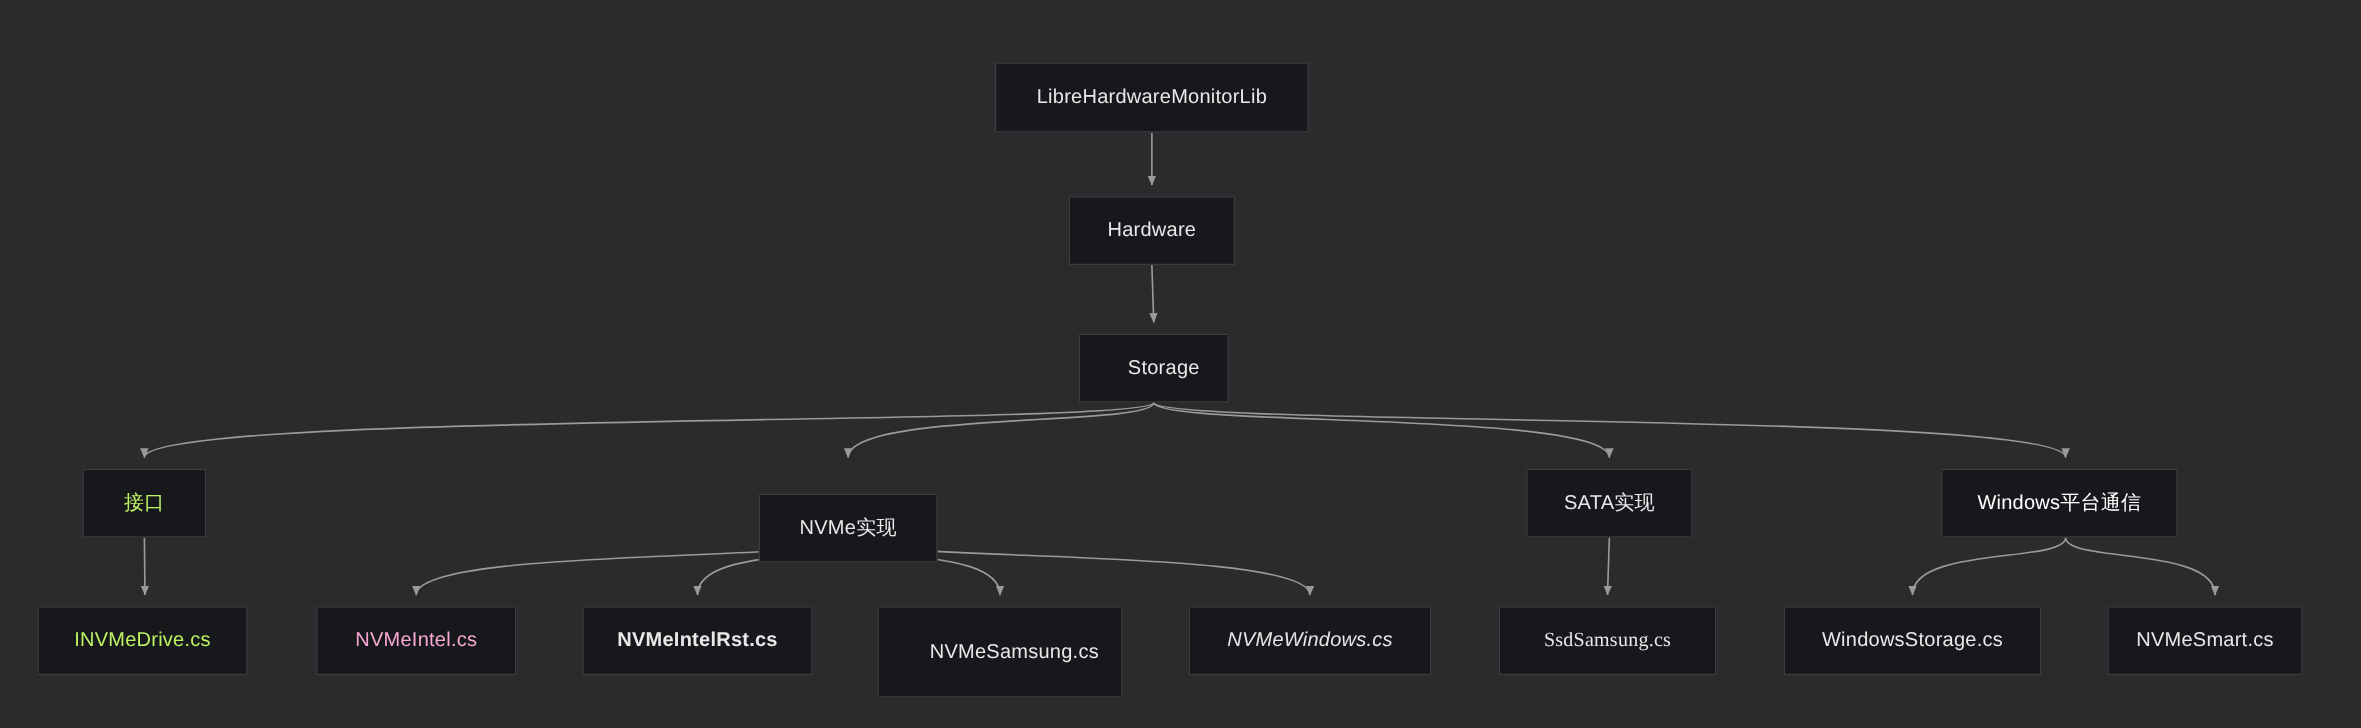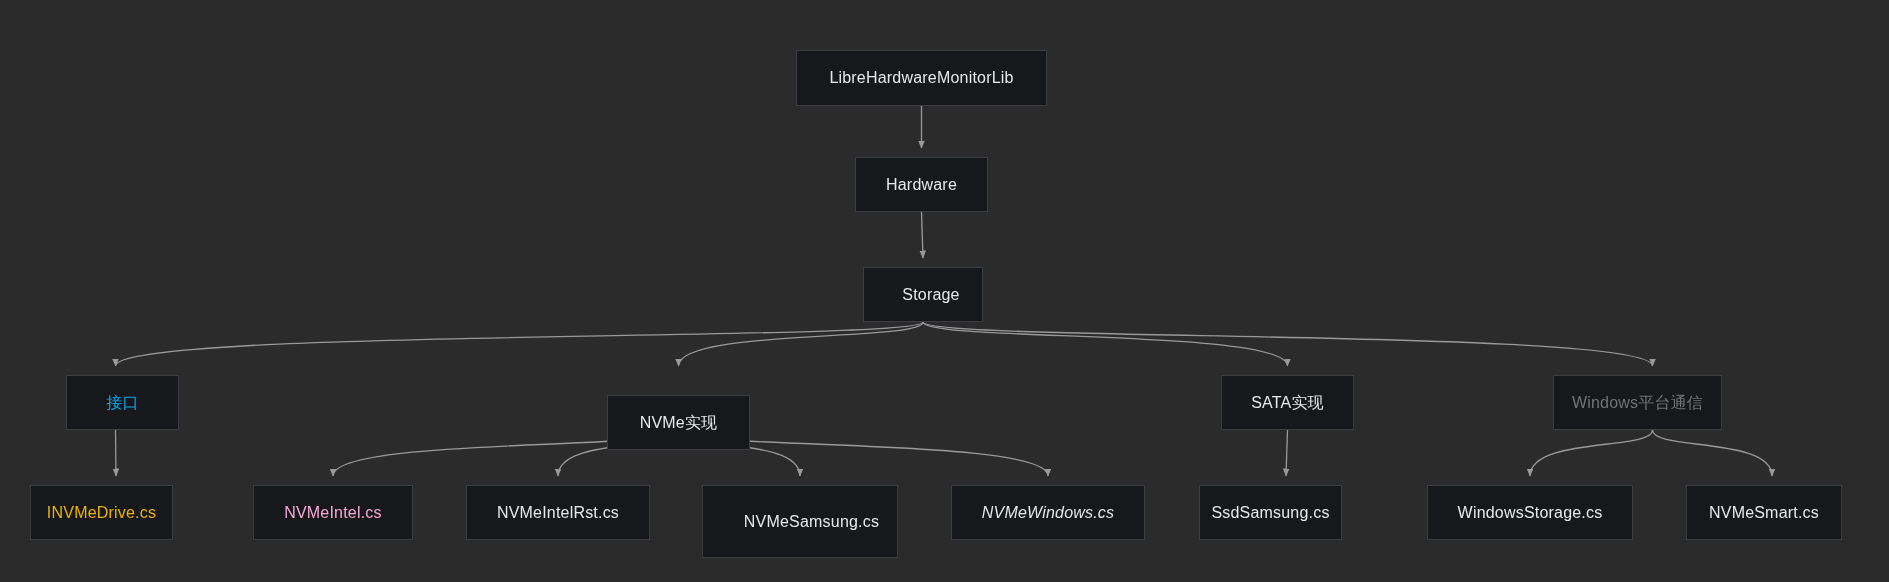--- a/index.html
+++ b/index.html
@@ -76,48 +76,48 @@
   <div id="node-layer">
       <div class="node" style="left: 796px; top: 50px; width: 251px; height: 56px; background: rgb(23, 24, 28); border-color: rgb(58, 61, 66); color: rgb(232, 232, 232);">
         <span class="node-label">LibreHardwareMonitorLib</span>
       </div>
       <div class="node" style="left: 855px; top: 157px; width: 133px; height: 55px; background: rgb(23, 24, 28); border-color: rgb(58, 61, 66); color: rgb(232, 232, 232);">
         <span class="node-label">Hardware</span>
       </div>
       <div class="node" style="left: 863px; top: 267px; width: 120px; height: 55px; background: rgb(23, 24, 28); border-color: rgb(58, 61, 66); color: rgb(232, 232, 232); padding-left: 16px;">
         <span class="node-label">Storage</span>
       </div>
-      <div class="node" style="left: 66px; top: 375px; width: 113px; height: 55px; background: rgb(23, 24, 28); border-color: rgb(58, 61, 66); color: #0ea5e9;">
+      <div class="node" style="left: 66px; top: 375px; width: 99px; height: 55px; background: rgb(23, 24, 28); border-color: rgb(58, 61, 66); color: #bef264;">
         <span class="node-label">接口</span>
       </div>
       <div class="node" style="left: 607px; top: 375px; width: 143px; height: 55px; background: rgb(23, 24, 28); border-color: rgb(58, 61, 66); color: rgb(232, 232, 232); margin-top: 20px;">
         <span class="node-label">NVMe实现</span>
       </div>
       <div class="node" style="left: 1221px; top: 375px; width: 133px; height: 55px; background: rgb(23, 24, 28); border-color: rgb(58, 61, 66); color: rgb(232, 232, 232);">
         <span class="node-label">SATA实现</span>
       </div>
-      <div class="node" style="left: 1553px; top: 375px; width: 169px; height: 55px; background: rgb(23, 24, 28); border-color: rgb(58, 61, 66); color: #737373; justify-content: center;">
+      <div class="node" style="left: 1553px; top: 375px; width: 189px; height: 55px; background: rgb(23, 24, 28); border-color: rgb(58, 61, 66); color: #ffffff; justify-content: center;">
         <span class="node-label">Windows平台通信</span>
       </div>
-      <div class="node" style="left: 30px; top: 485px; width: 143px; height: 55px; background: rgb(23, 24, 28); border-color: rgb(58, 61, 66); color: #eab308;">
+      <div class="node" style="left: 30px; top: 485px; width: 168px; height: 55px; background: rgb(23, 24, 28); border-color: rgb(58, 61, 66); color: #bef264;">
         <span class="node-label">INVMeDrive.cs</span>
       </div>
       <div class="node" style="left: 253px; top: 485px; width: 160px; height: 55px; background: rgb(23, 24, 28); border-color: rgb(58, 61, 66); color: #f9a8d4;">
         <span class="node-label">NVMeIntel.cs</span>
       </div>
-      <div class="node" style="left: 466px; top: 485px; width: 184px; height: 55px; background: rgb(23, 24, 28); border-color: rgb(58, 61, 66); color: rgb(232, 232, 232);">
+      <div class="node" style="left: 466px; top: 485px; width: 184px; height: 55px; background: rgb(23, 24, 28); border-color: rgb(58, 61, 66); color: rgb(232, 232, 232); font-weight: bold;">
         <span class="node-label">NVMeIntelRst.cs</span>
       </div>
       <div class="node" style="left: 702px; top: 485px; width: 196px; height: 73px; background: rgb(23, 24, 28); border-color: rgb(58, 61, 66); color: rgb(232, 232, 232); padding-left: 23px;">
         <span class="node-label">NVMeSamsung.cs</span>
       </div>
       <div class="node" style="left: 951px; top: 485px; width: 194px; height: 55px; background: rgb(23, 24, 28); border-color: rgb(58, 61, 66); color: #e5e5e5; font-style: italic;">
         <span class="node-label">NVMeWindows.cs</span>
       </div>
-      <div class="node" style="left: 1199px; top: 485px; width: 143px; height: 55px; background: rgb(23, 24, 28); border-color: rgb(58, 61, 66); color: rgb(232, 232, 232);">
+      <div class="node" style="left: 1199px; top: 485px; width: 174px; height: 55px; background: rgb(23, 24, 28); border-color: rgb(58, 61, 66); color: rgb(232, 232, 232); font-family: Liberation Serif, serif;">
         <span class="node-label">SsdSamsung.cs</span>
       </div>
       <div class="node" style="left: 1427px; top: 485px; width: 206px; height: 55px; background: rgb(23, 24, 28); border-color: rgb(58, 61, 66); color: rgb(232, 232, 232);">
         <span class="node-label">WindowsStorage.cs</span>
       </div>
       <div class="node" style="left: 1686px; top: 485px; width: 156px; height: 55px; background: rgb(23, 24, 28); border-color: rgb(58, 61, 66); color: rgb(232, 232, 232);">
         <span class="node-label">NVMeSmart.cs</span>
       </div>
     </div>
 </div>

